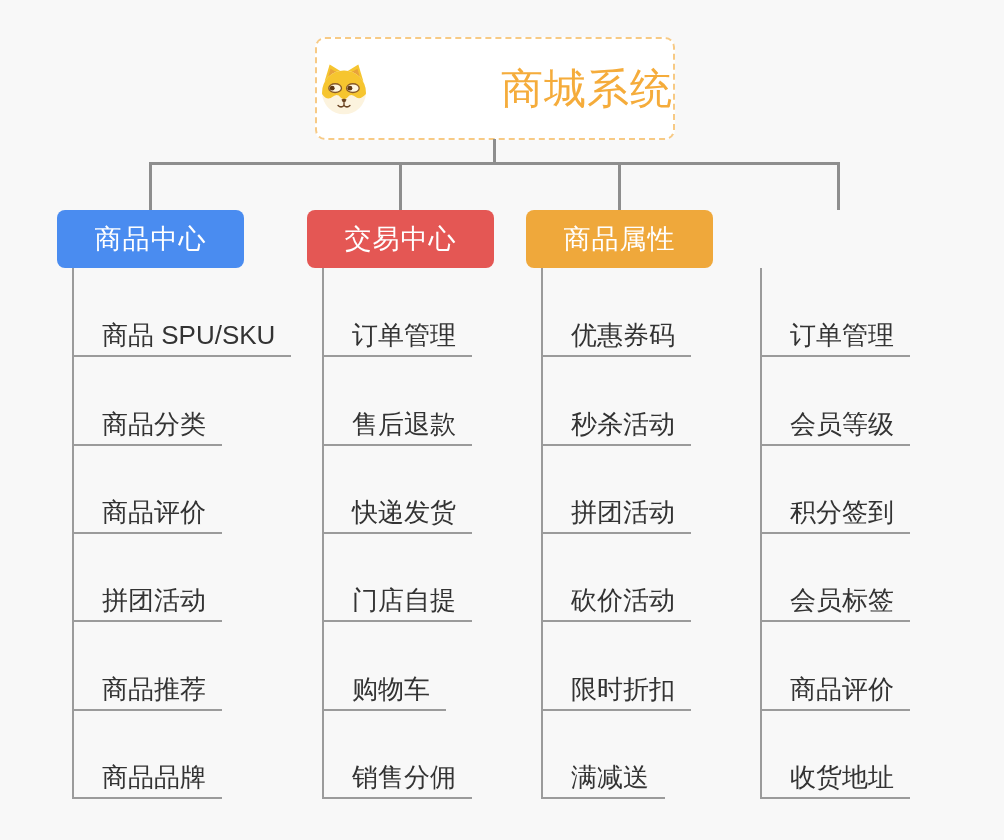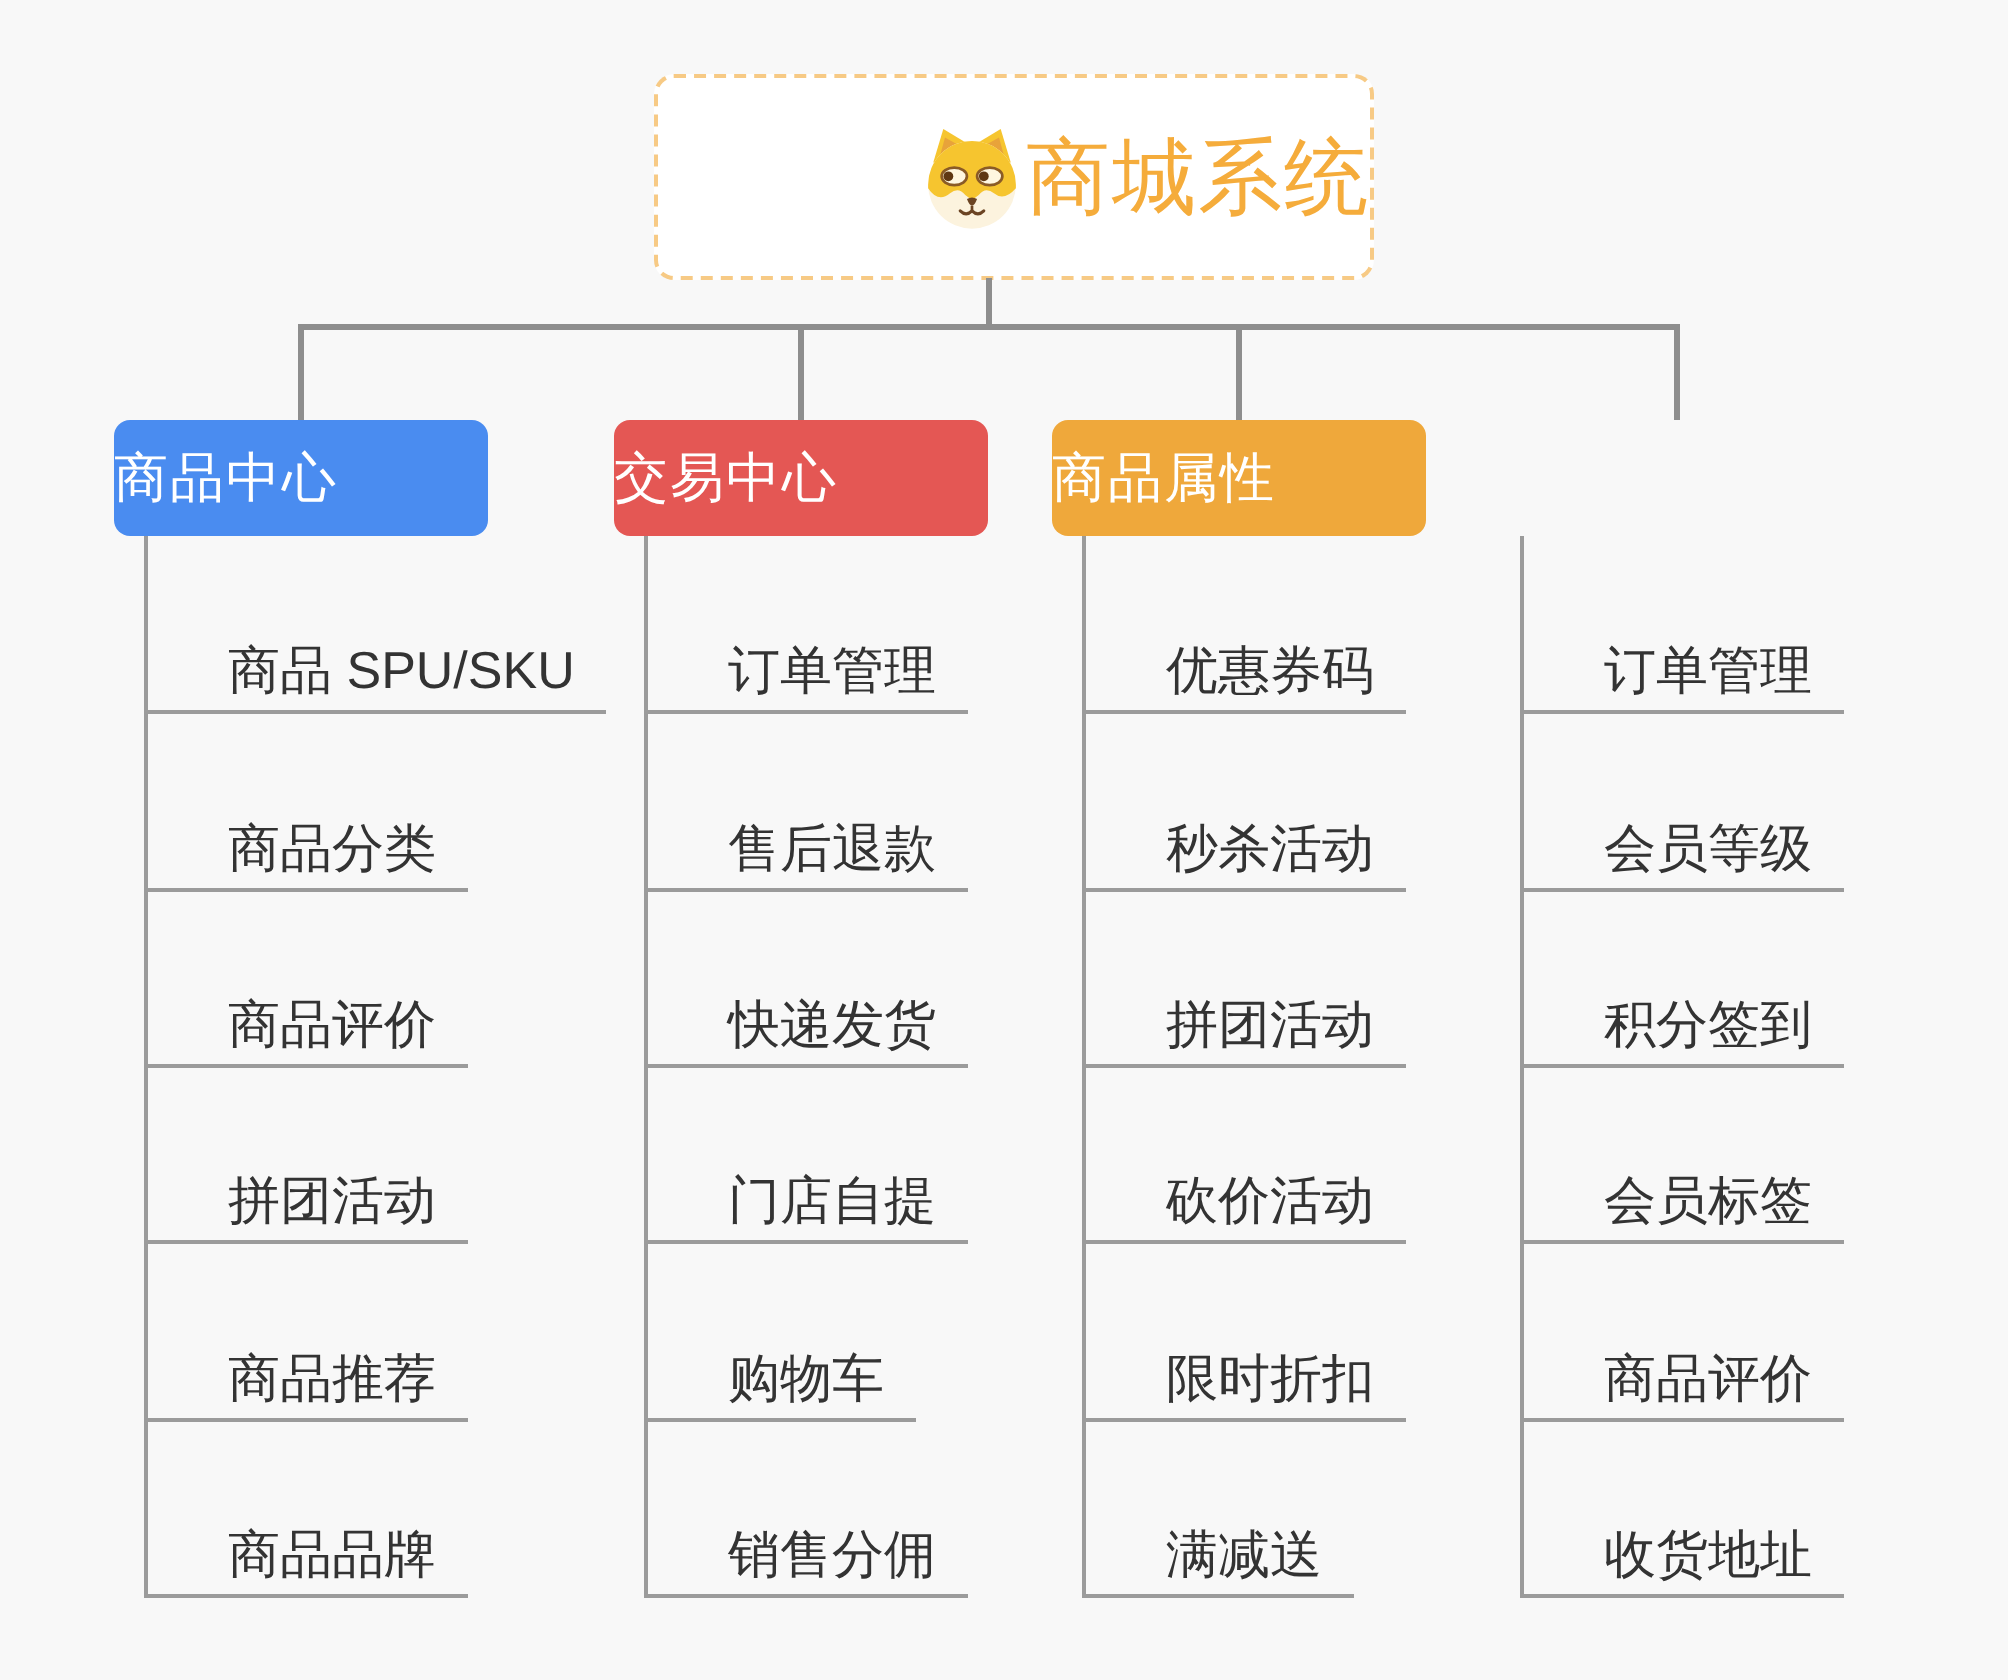--- a/index.html
+++ b/index.html
@@ -5,52 +5,52 @@
   html,body{margin:0;padding:0;}
   body{
     width:1004px;height:840px;position:relative;overflow:hidden;
     background:#F8F8F8;
     font-family:"Liberation Sans","DejaVu Sans",sans-serif;
   }
   .canvas{position:absolute;inset:0;}
 
   
   .root-node{
-    position:absolute;left:327px;top:37px;width:360px;height:103px;
+    position:absolute;left:315px;top:37px;width:360px;height:103px;
     box-sizing:border-box;background:#FFFFFF;
     border:2px dashed #F7CA85;border-radius:10px;
-    display:flex;align-items:center;justify-content:flex-end;
+    display:flex;align-items:center;justify-content:space-between;
   }
   .root-title{
     font-size:42px;letter-spacing:1px;color:#F5AC3B;font-weight:400;
     white-space:nowrap;
   }
   .dog{width:54px;height:54px;display:block;}
 
   
   .conn{position:absolute;background:#8E8E8E;}
   .root-trunk{left:493px;top:139px;width:3px;height:24px;}
   .hbar{left:149px;top:162px;width:691px;height:3px;}
   .drop{top:162px;width:3px;height:48px;}
   .d1{left:149px}.d2{left:399px}.d3{left:618px}.d4{left:837px}
   .trunk{top:268px;width:2px;height:531px;background:#9B9B9B;}
   .t1{left:72px}.t2{left:322px}.t3{left:541px}.t4{left:760px}
 
   
   .branch{
     position:absolute;top:210px;width:187px;height:58px;border-radius:8px;
-    color:#FFFFFF;font-size:27px;line-height:58px;text-align:left;
+    color:#FFFFFF;font-size:27px;line-height:58px;text-align:center;
     letter-spacing:1px;white-space:nowrap;
   }
   .b1{left:57px}.b2{left:307px}.b3{left:526px}.b4{left:745px}
 
   
   .leaf{
     position:absolute;
-    padding:0 16px 5px 42px;
+    padding:0 16px 5px 30px;
     border-bottom:2px solid #9B9B9B;
     font-size:26px;line-height:30px;color:#333333;
     white-space:nowrap;
   }
   .c1{left:72px}.c2{left:322px}.c3{left:541px}.c4{left:760px}
   .r1{top:320px}.r2{top:409px}.r3{top:497px}.r4{top:585px}.r5{top:674px}.r6{top:762px}
 </style>
 </head>
 <body>
 

